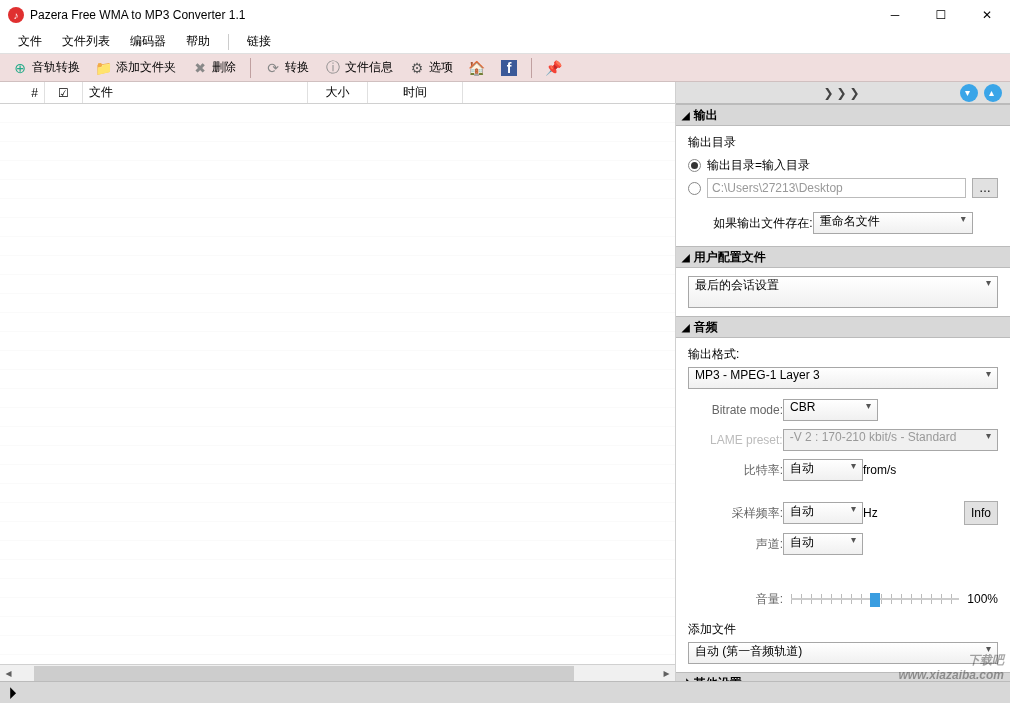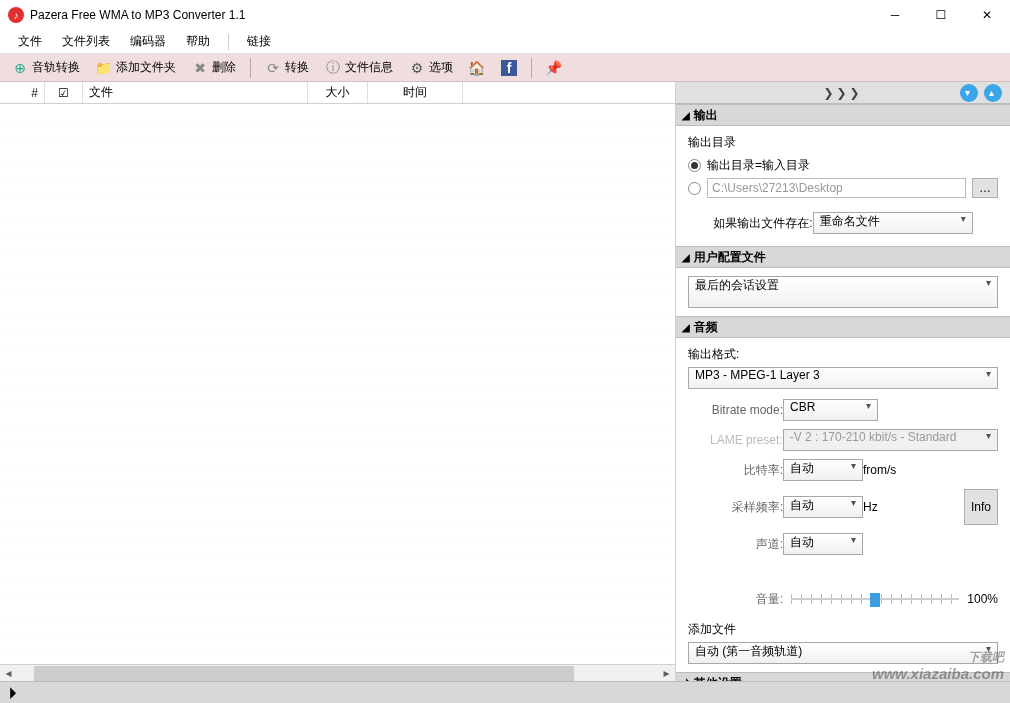--- a/index.html
+++ b/index.html
@@ -61,27 +61,27 @@
 .combo::after { content: "▾"; position: absolute; right: 6px; color: #555; font-size: 10px; }
 .combo.disabled { color: #999; background: #f0f0f0; }
 .combo.full { width: 100%; }
 
 .slider-row { display: flex; align-items: center; gap: 8px; }
 .slider-track { flex: 1; height: 20px; position: relative; }
 .slider-line { position: absolute; top: 9px; left: 0; right: 0; height: 2px; background: #ccc; }
 .slider-ticks { position: absolute; top: 5px; left: 0; right: 0; height: 10px; background: repeating-linear-gradient(to right, #bbb 0, #bbb 1px, transparent 1px, transparent 10px); }
 .slider-thumb { position: absolute; top: 4px; width: 10px; height: 14px; background: #3a9de0; left: 50%; transform: translateX(-50%); cursor: pointer; }
 
-.info-btn { height: 36px; padding: 0 6px; border: 1px solid #adadad; background: #e1e1e1; cursor: pointer; }
+.info-btn { height: 24px; padding: 0 6px; border: 1px solid #adadad; background: #e1e1e1; cursor: pointer; }
 
 .bottom-bar { height: 22px; background: #d8d8d8; border-top: 1px solid #bbb; display: flex; align-items: center; padding: 0 6px; font-weight: bold; cursor: pointer; }
 .bottom-bar .tri { margin-right: 4px; font-size: 10px; }
 
 .watermark { position: absolute; right: 6px; bottom: 22px; color: rgba(0,0,0,0.35); font-size: 28px; font-weight: bold; font-style: italic; pointer-events: none; text-align: right; line-height: 1; }
-.watermark .sub { font-size: 15px; display: block; }
+.watermark .sub { font-size: 12px; display: block; }
 </style>
 </head>
 <body>
 
 <div class="titlebar">
   <div class="app-icon">♪</div>
   <div class="title">Pazera Free WMA to MP3 Converter 1.1</div>
   <div class="win-btn">─</div>
   <div class="win-btn">☐</div>
   <div class="win-btn">✕</div>
@@ -218,21 +218,21 @@
           </div>
         </div>
       <div class="field-row">
           <span class="field-label" style="width:95px">比特率:</span>
           <div class="combo" style="width:80px">
             <span>自动</span>
           </div>
           <span>from/s</span>
         </div>
 
-      <div class="field-row" style="margin-top:0">
+      <div class="field-row" style="margin-top:12px">
           <span class="field-label" style="width:95px">采样频率:</span>
           <div class="combo" style="width:80px">
             <span>自动</span>
           </div>
           <span>Hz</span>
           <button class="info-btn" style="margin-left:auto">Info</button>
         </div>
       <div class="field-row">
           <span class="field-label" style="width:95px">声道:</span>
           <div class="combo" style="width:80px">

